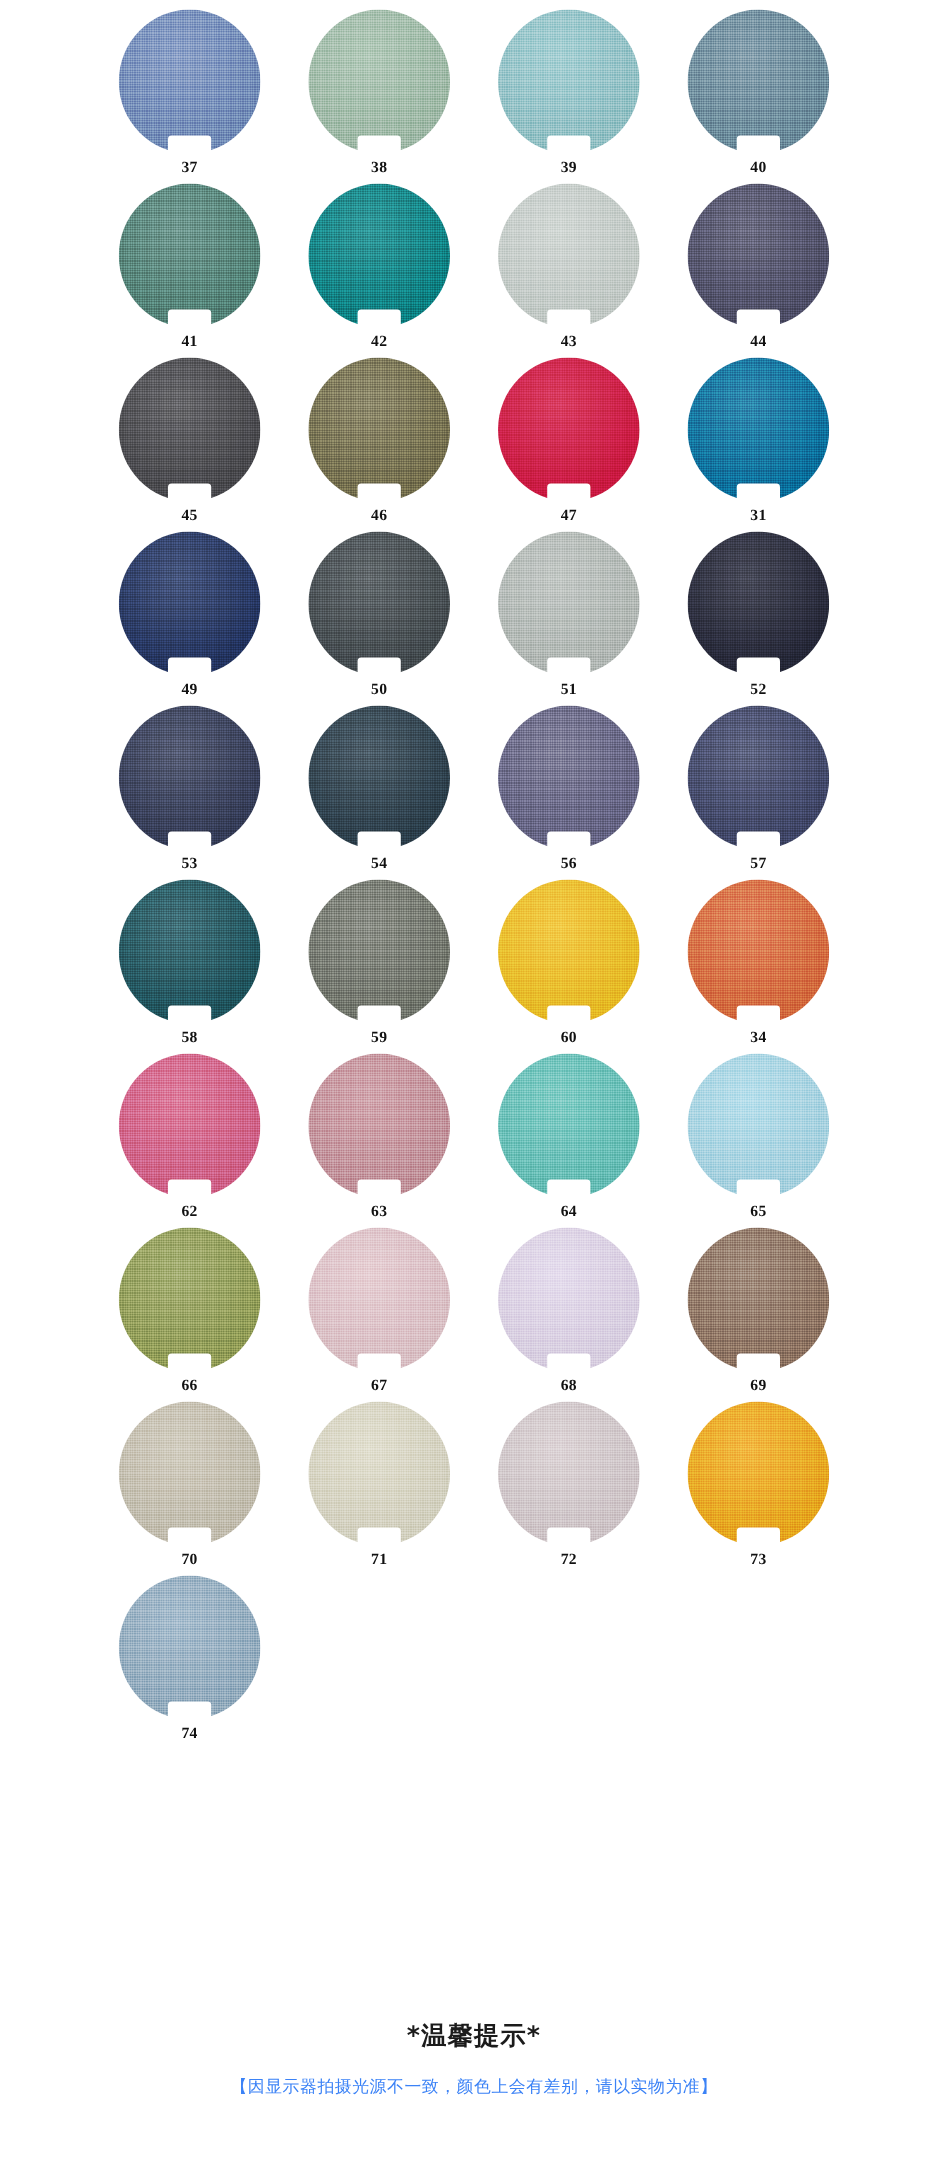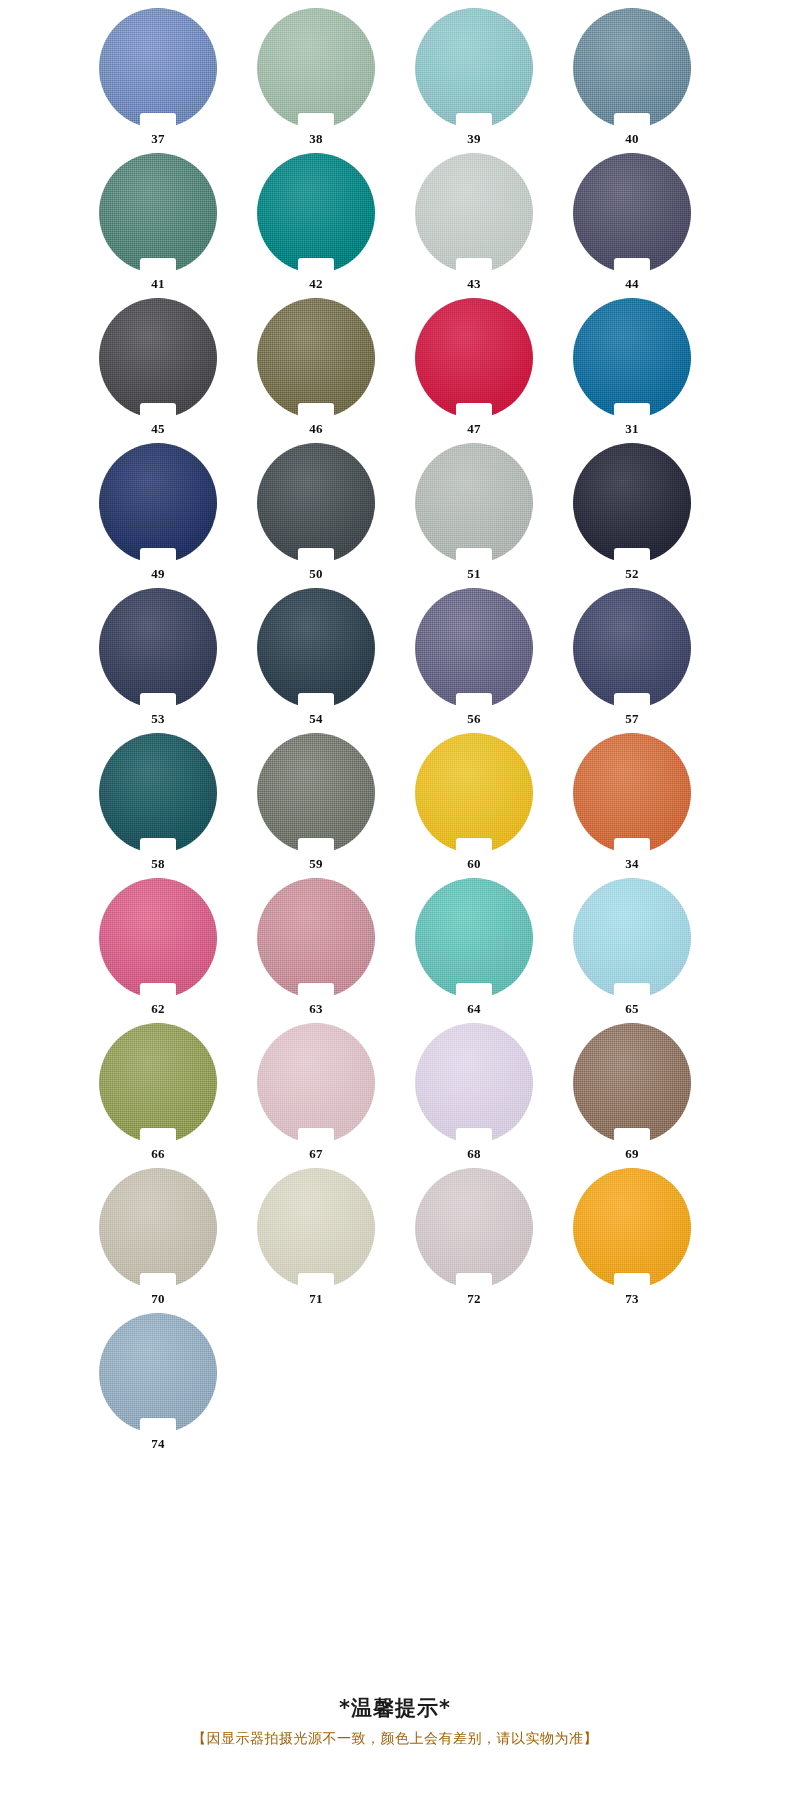--- a/index.html
+++ b/index.html
@@ -94,28 +94,28 @@
     bottom: 52px;
     width: 790px;
     text-align: center;
   }
   #footer-title {
     font-family: "DejaVu Sans", sans-serif;
     font-size: 21px;
     font-weight: 700;
     color: #1b1b1b;
     letter-spacing: 1px;
-    margin-bottom: 8px;
+    margin-bottom: 20px;
     text-align: center;
   }
   #footer-body {
     font-family: "DejaVu Sans", sans-serif;
     font-size: 14px;
     font-weight: 400;
-    color: #a16207;
+    color: #3b82f6;
     letter-spacing: 0.5px;
   }
 </style>
 </head>
 <body>
 
 <div id="swatch-page">
 
   <div id="swatch-grid">
       <div class="swatch-cell">

